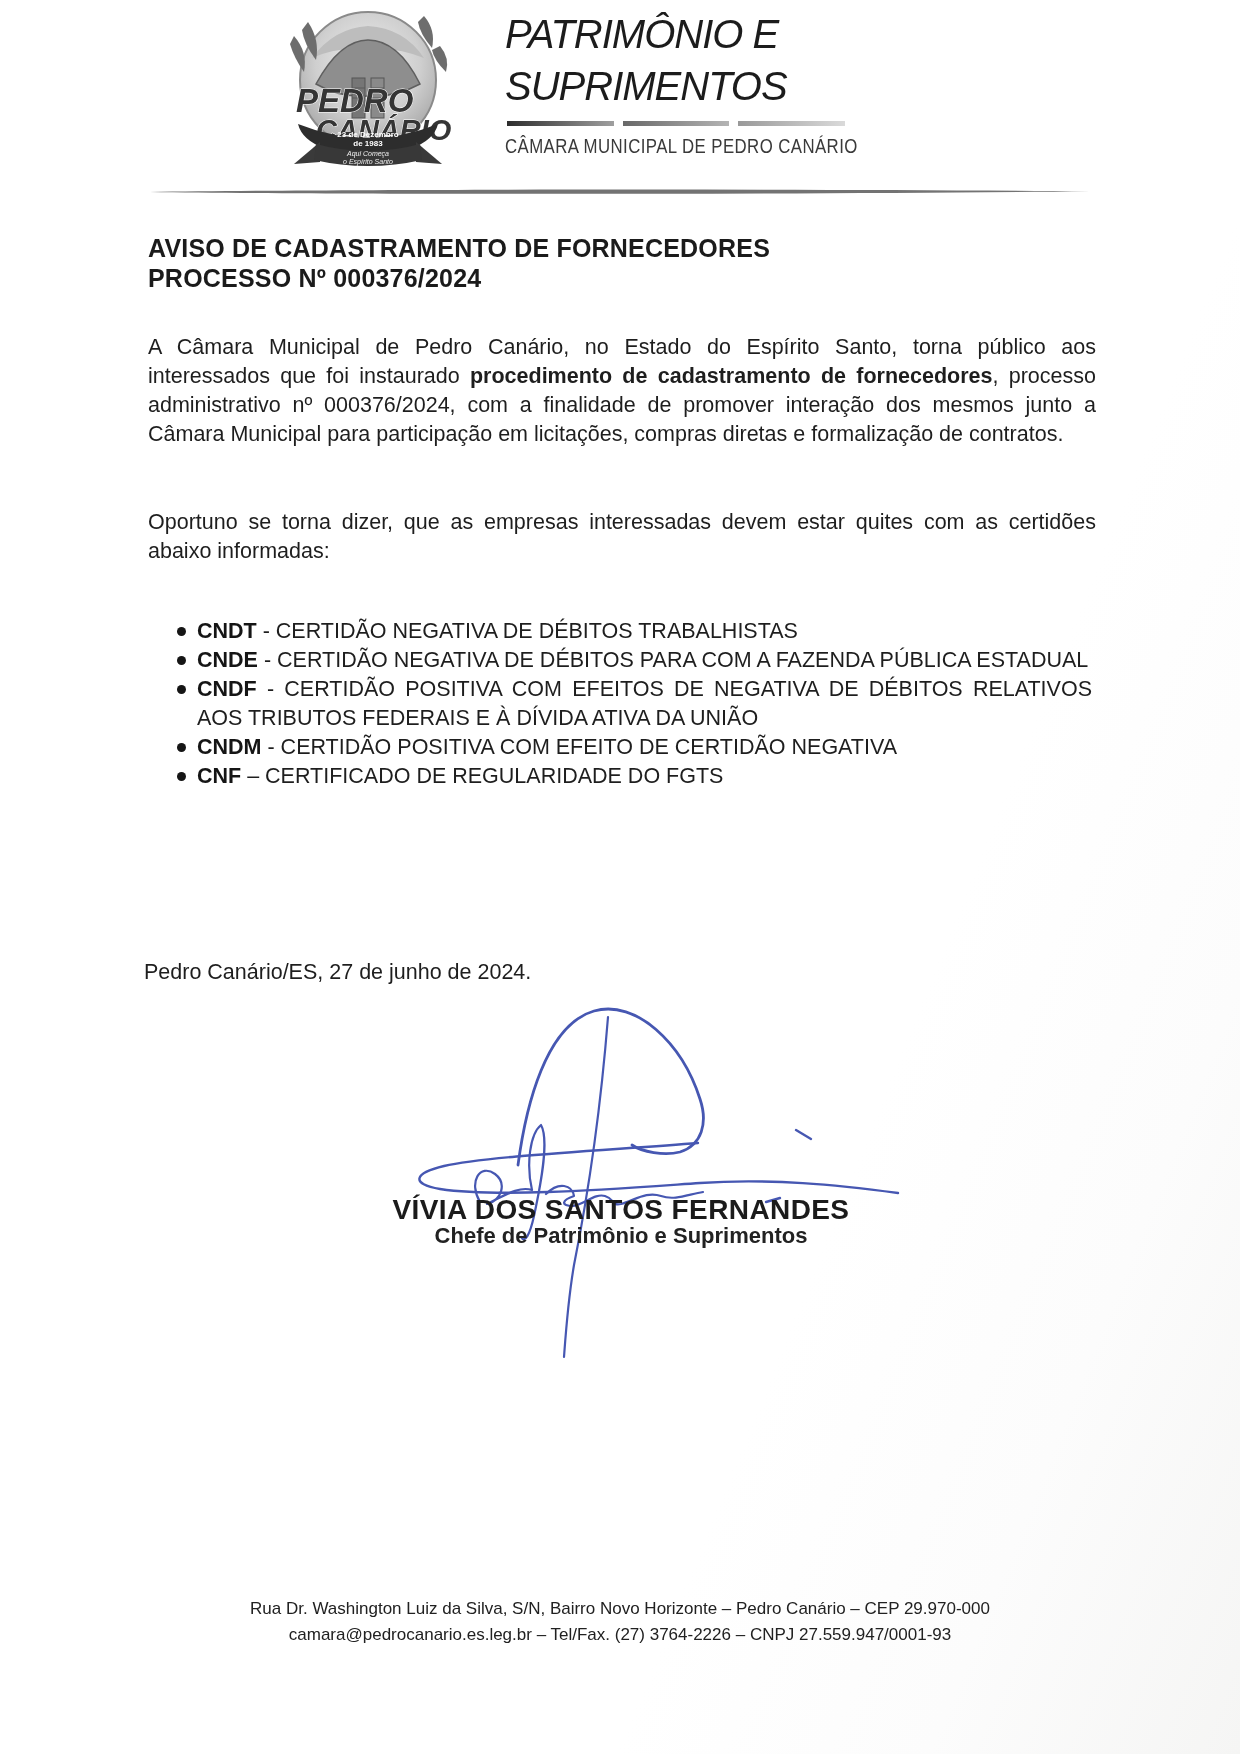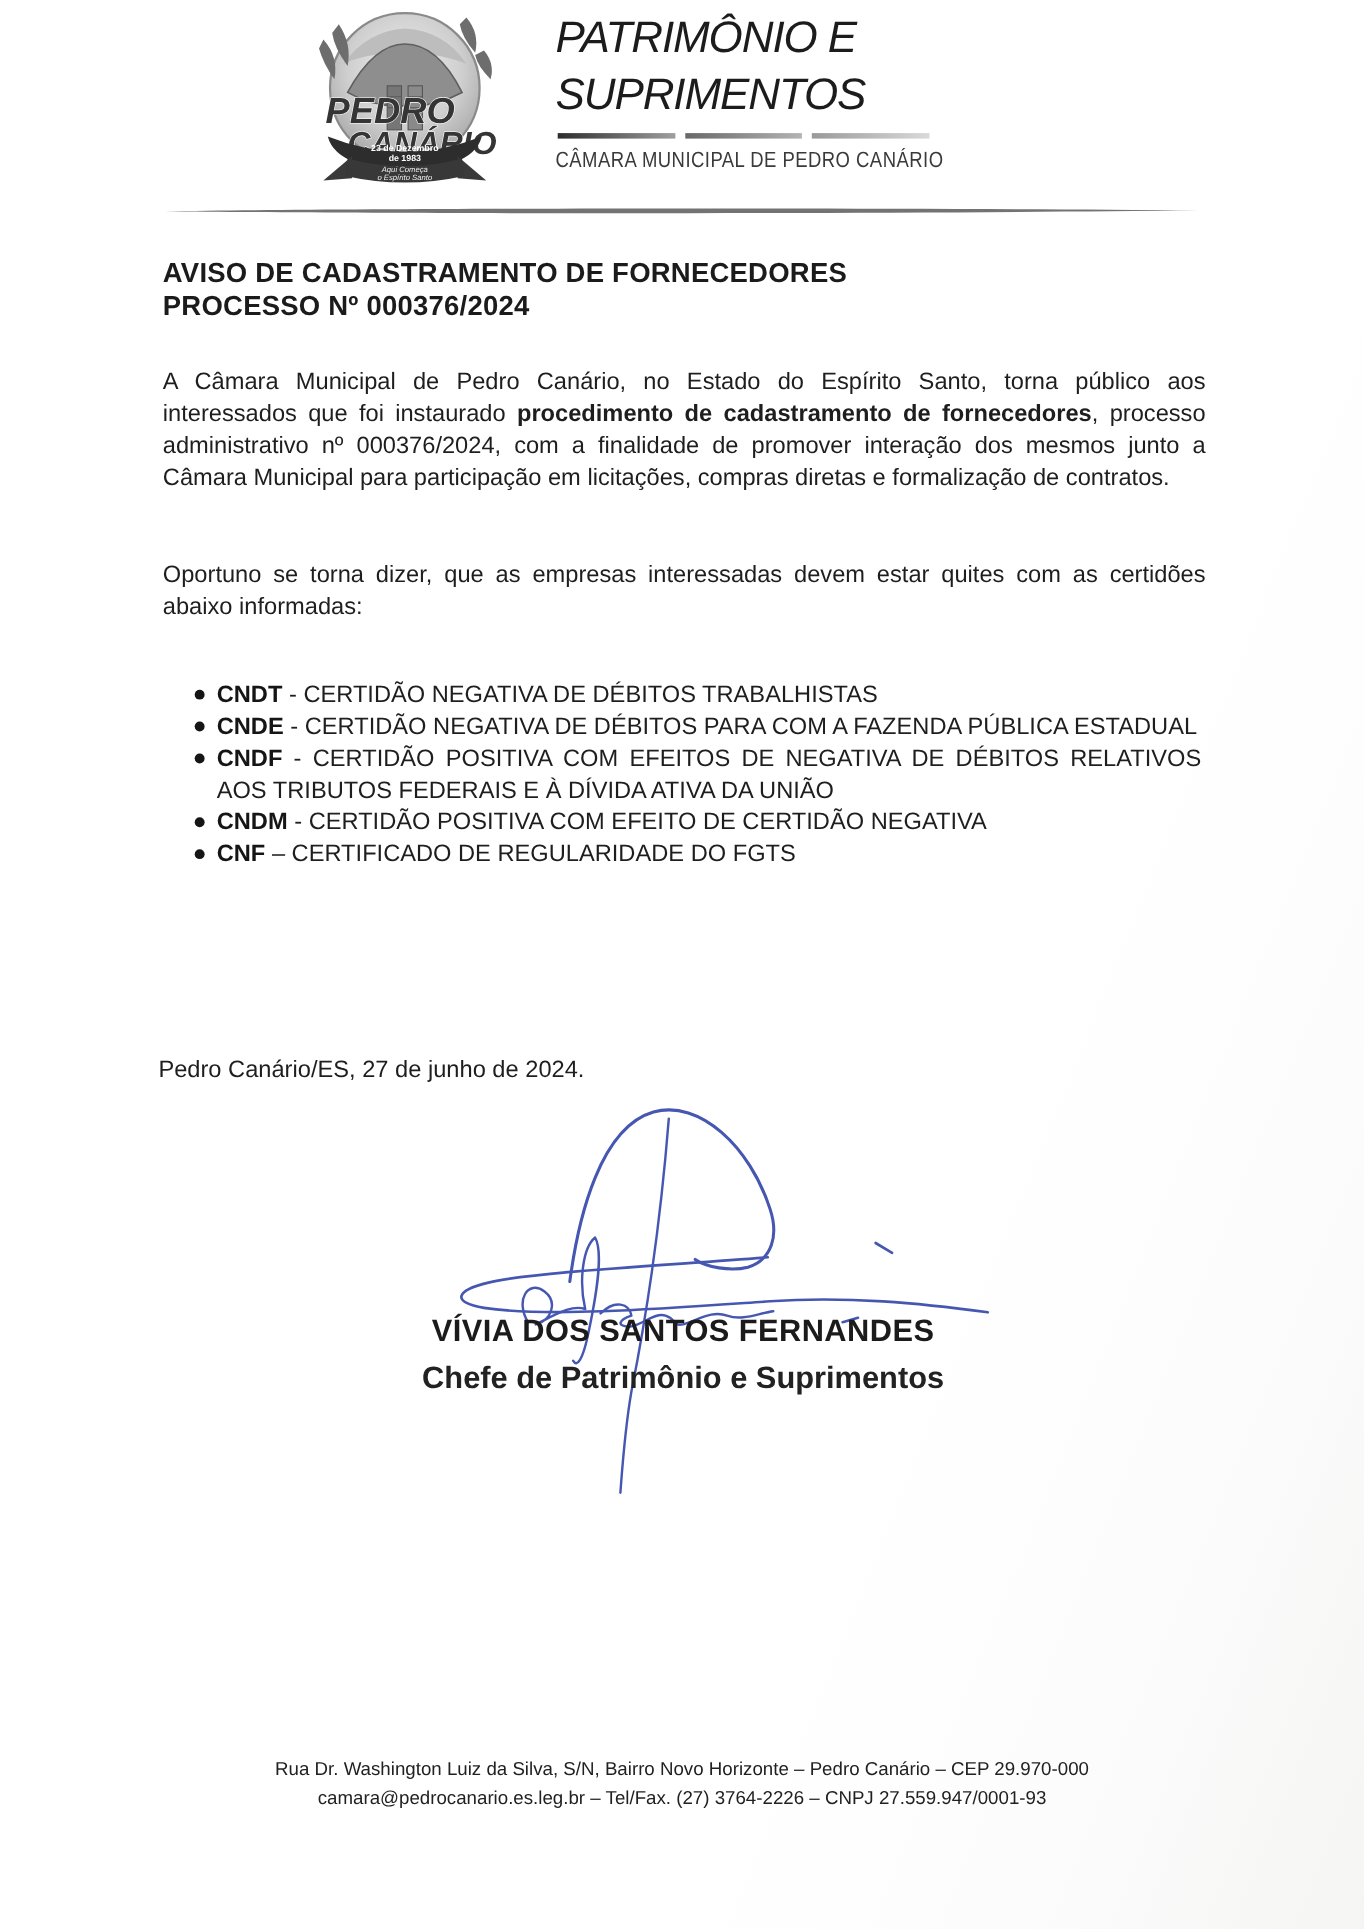--- a/index.html
+++ b/index.html
@@ -45,21 +45,21 @@
   .cert-list li .bullet {
     position:absolute; left:29px; top:10px; width:9px; height:9px;
     border-radius:50%; background:#151515;
   }
   .cert-code { font-weight:bold; color:#151515; }
   .date-line { position:absolute; left:144px; top:960px; font-size:21.5px; color:#1e1e1e; }
   
   .signature-svg { position:absolute; left:368px; top:893px; width:545px; height:475px; }
   .signer { position:absolute; left:148px; top:1197px; width:946px; text-align:center; }
   .signer-name { font-size:28px; line-height:26px; font-weight:bold; color:#1b1b1b; letter-spacing:0.4px; }
-  .signer-title { font-size:28px; line-height:25px; font-weight:bold; color:#222; margin-top:17px; }
+  .signer-title { font-size:22px; line-height:25px; font-weight:bold; color:#222; }
   
   .footer {
     position:absolute; left:0; top:1596px; width:1240px; text-align:center;
     font-size:17px; line-height:26px; color:#212121;
   }
 </style>
 </head>
 <body>
 
 <div class="page">

